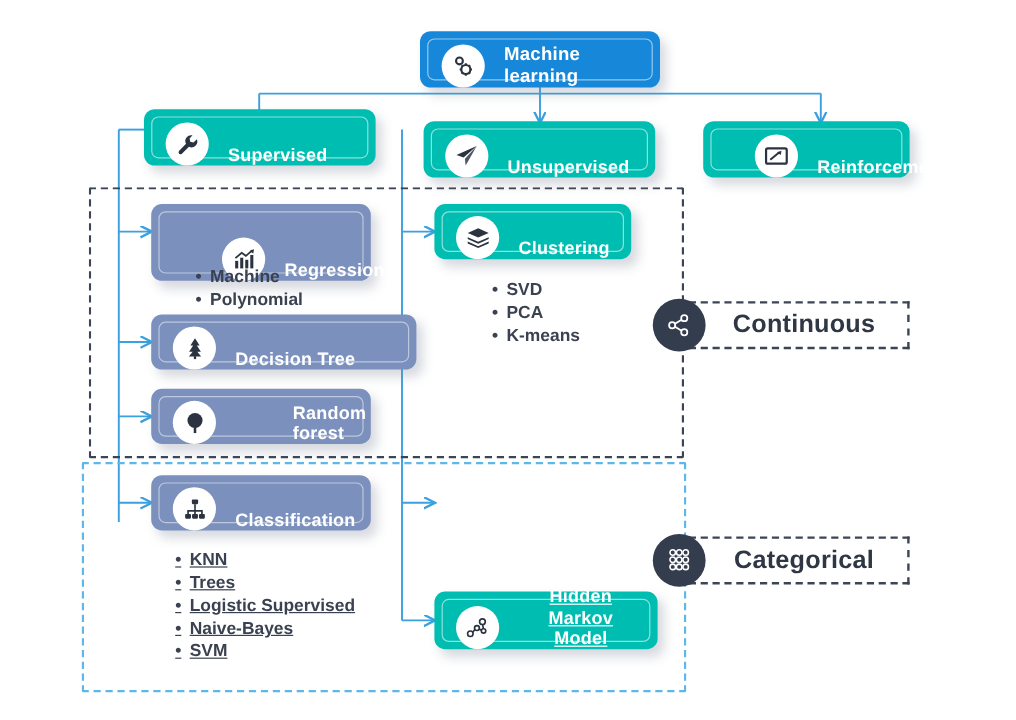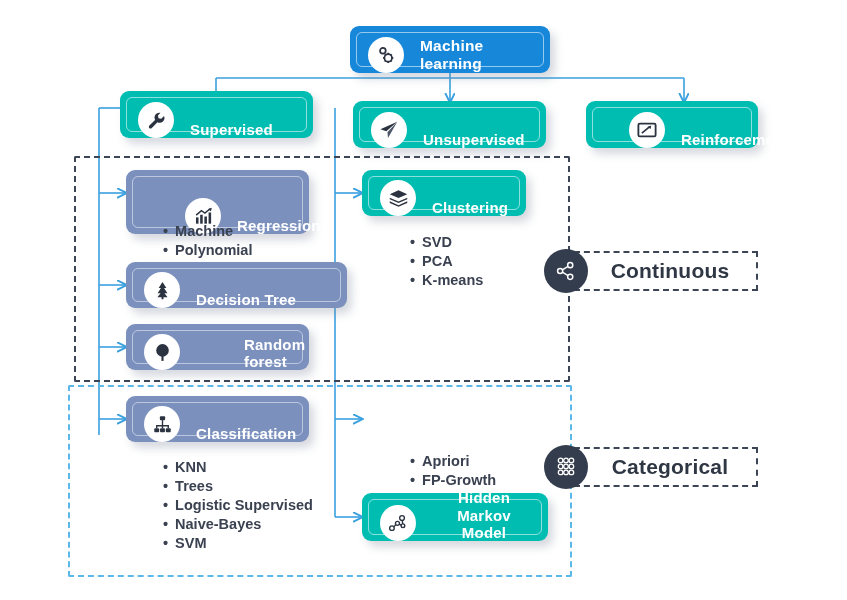--- a/index.html
+++ b/index.html
@@ -225,21 +225,21 @@
         </g>
         <g fill="none" stroke="#2b3340" stroke-width="1.6">
           <path d="M12,7 v4.4"></path>
           <path d="M5.4,16.4 v-3 H18.6 v3"></path>
           <path d="M12,11.4 v5"></path>
         </g>
       </svg>
     </span>
     <span class="lbl">Classification</span>
   </div>
-  <div class="bullets" style="left:163px;top:458px;">
+  <div class="bullets" style="left:146px;top:458px;text-decoration:underline;">
     <div>KNN</div>
     <div>Trees</div>
     <div>Logistic Supervised</div>
     <div>Naive-Bayes</div>
     <div>SVM</div>
   </div>
 
   <div class="node teal" style="left:362px;top:170px;width:164px;height:46px;">
     <div class="inner"></div>
     <span class="ic">
@@ -252,26 +252,22 @@
       </svg>
     </span>
     <span class="lbl">Clustering</span>
   </div>
   <div class="bullets" style="left:410px;top:233px;">
     <div>SVD</div>
     <div>PCA</div>
     <div>K-means</div>
   </div>
 
-  <div class="bullets" style="left:410px;top:452px;">
-    <div>Apriori</div>
-    <div>FP-Growth</div>
-  </div>
-
-  <div class="node teal" style="left:362px;top:493px;width:186px;height:48px;">
+
+  <div class="node teal" style="left:362px;top:493px;width:186px;height:48px;text-decoration:underline;">
     <div class="inner"></div>
     <span class="ic">
       <svg width="22" height="22" viewBox="0 0 24 24">
         <g fill="none" stroke="#2b3340" stroke-width="1.5">
           <circle cx="5.4" cy="17.6" r="2.5"></circle>
           <circle cx="11.4" cy="12.4" r="2.2"></circle>
           <circle cx="17.4" cy="15" r="2"></circle>
           <circle cx="16.4" cy="6.6" r="2.6"></circle>
           <path d="M7.6,16.2 L9.5,13.8 M13.4,13.2 L15.5,14.4 M17.2,13 L16.6,9.2"></path>
         </g>

